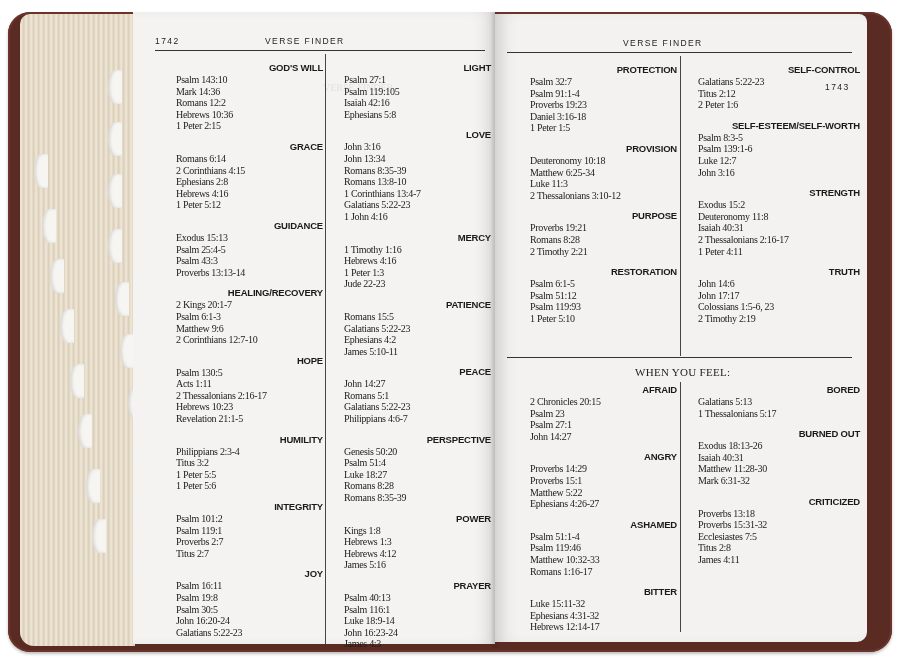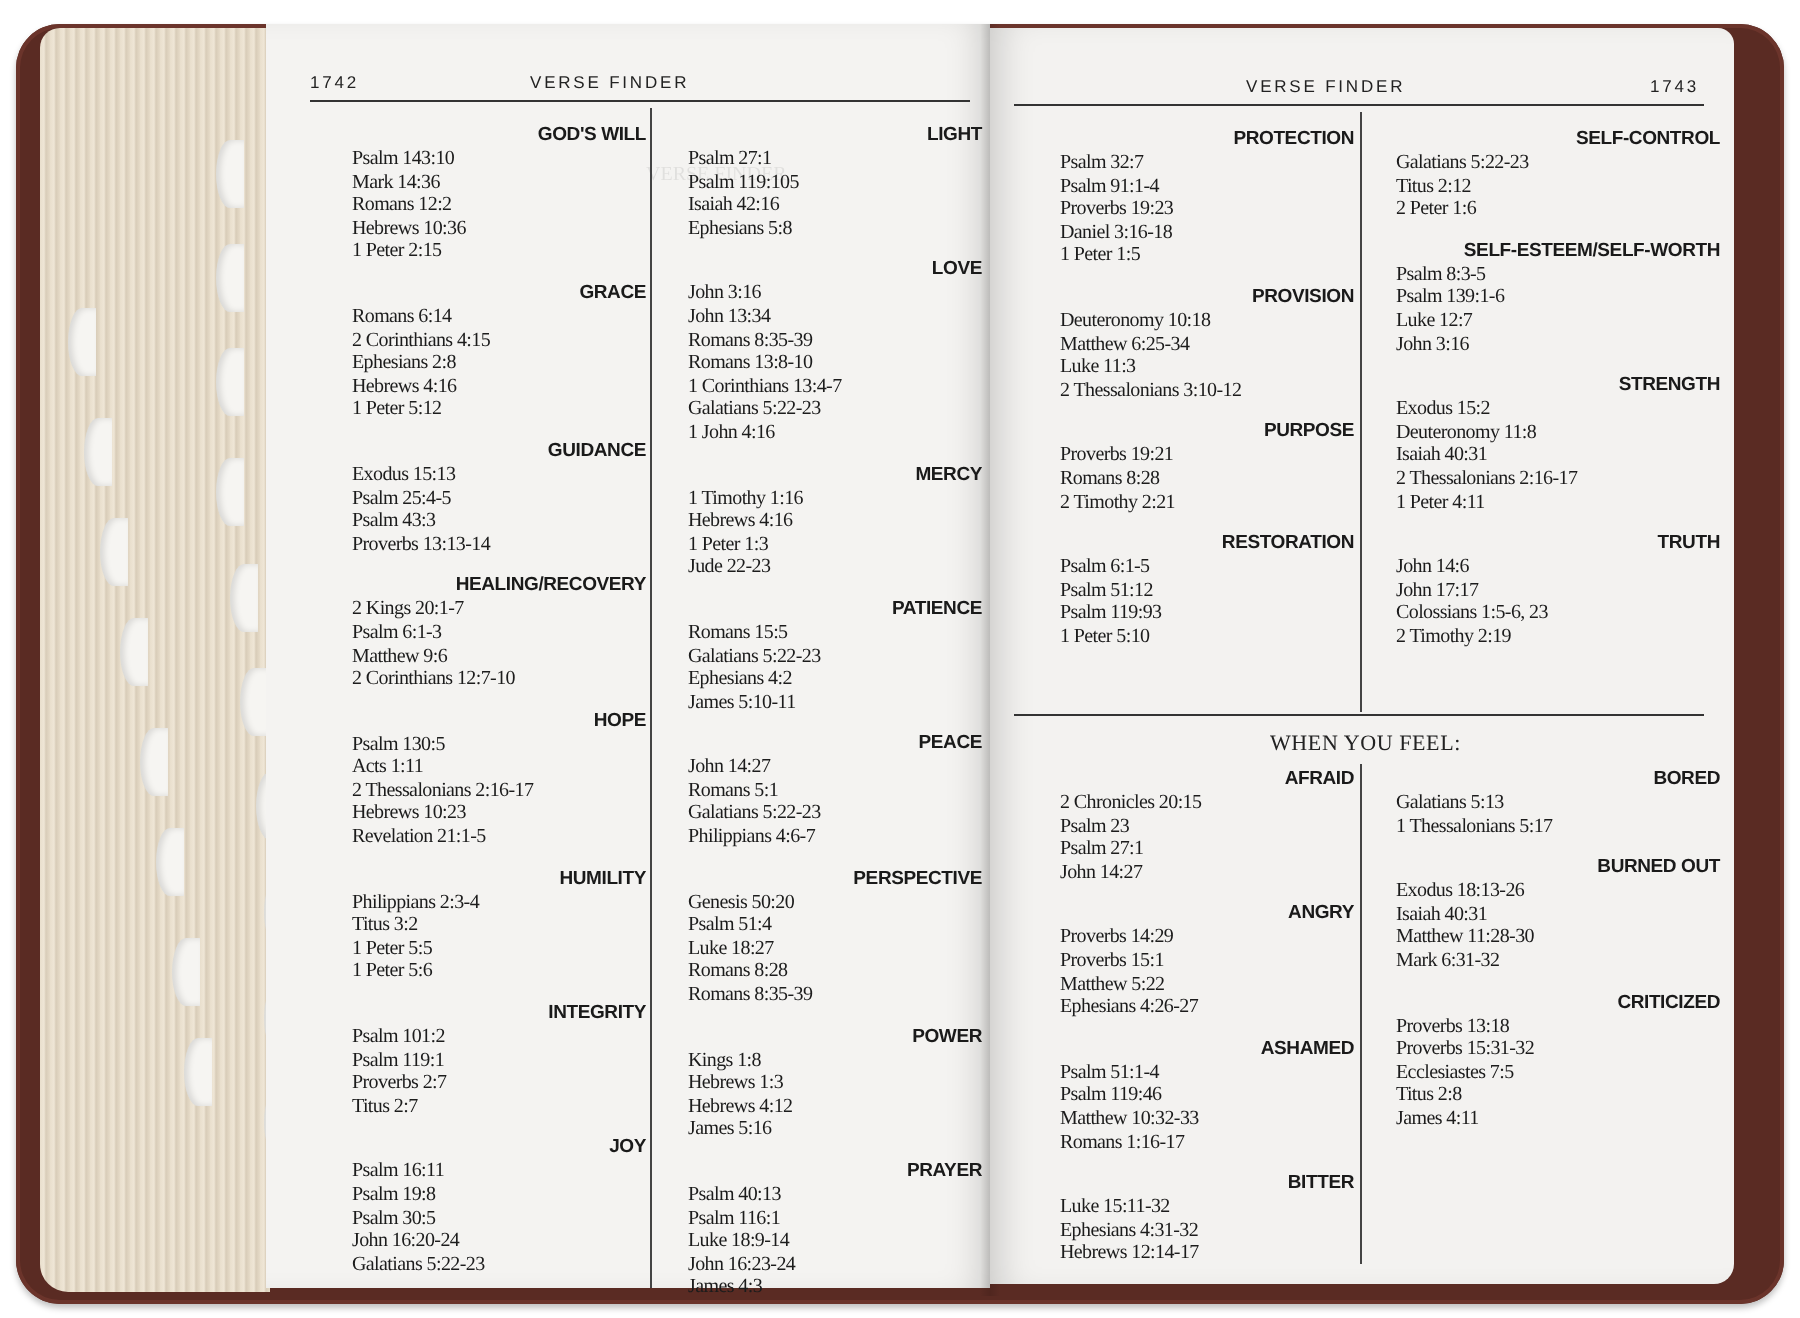--- a/index.html
+++ b/index.html
@@ -185,21 +185,21 @@
         <div class="ref">John 16:23-24</div>
         <div class="ref">James 4:3</div>
       </div>
     </div>
 </div>
 
 <div class="spine"></div>
 
 <div class="right-page">
   <div class="runhead" style="left:128px;">VERSE FINDER</div>
-  <div class="runhead" style="left:330px;">1743</div>
+  <div class="runhead" style="left:330px;margin-top:44px;">1743</div>
   <div class="hr" style="left:12px;top:38px;width:345px;"></div>
 
   <div class="col" style="left:22px;top:50px;width:160px;" id="rp-c1">
       <div class="topic">
         <div class="topic-title">PROTECTION</div>
         <div class="ref">Psalm 32:7</div>
         <div class="ref">Psalm 91:1-4</div>
         <div class="ref">Proverbs 19:23</div>
         <div class="ref">Daniel 3:16-18</div>
         <div class="ref">1 Peter 1:5</div>

